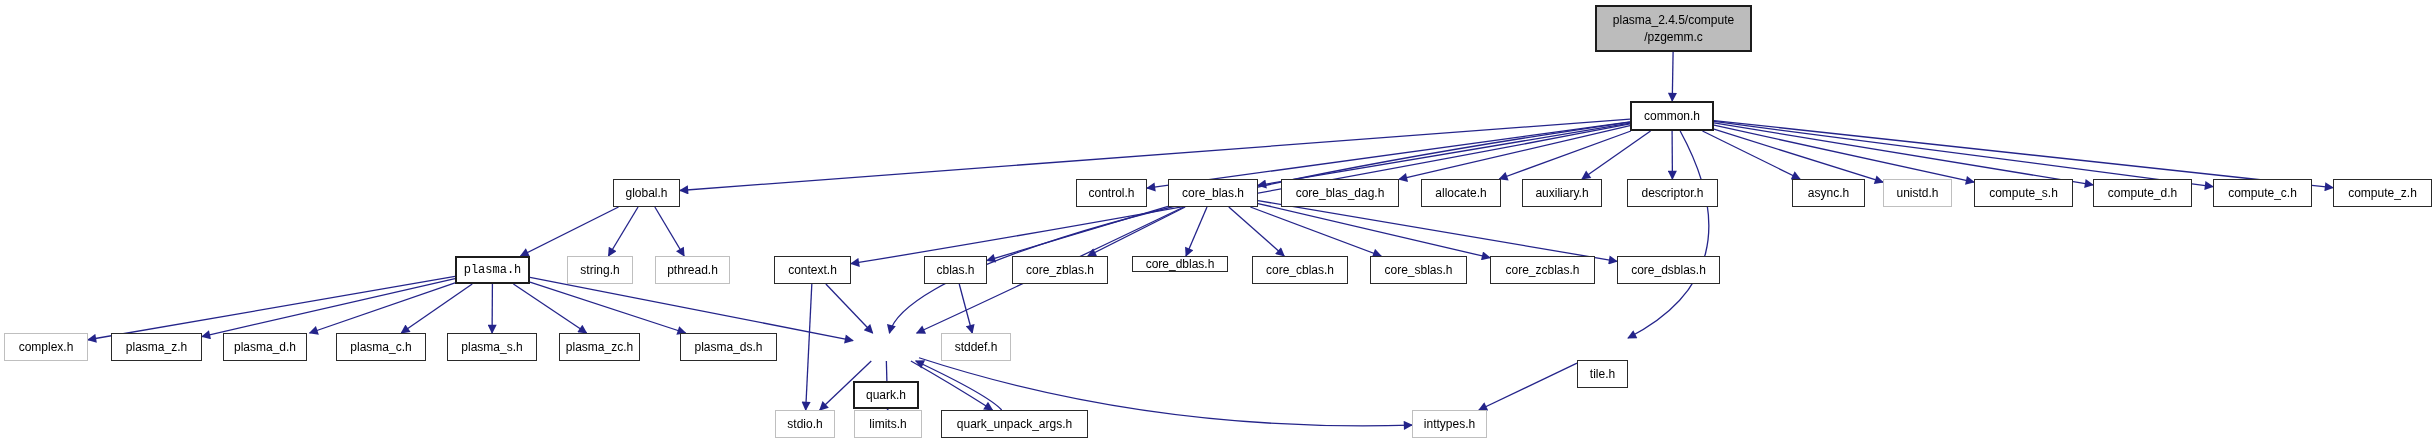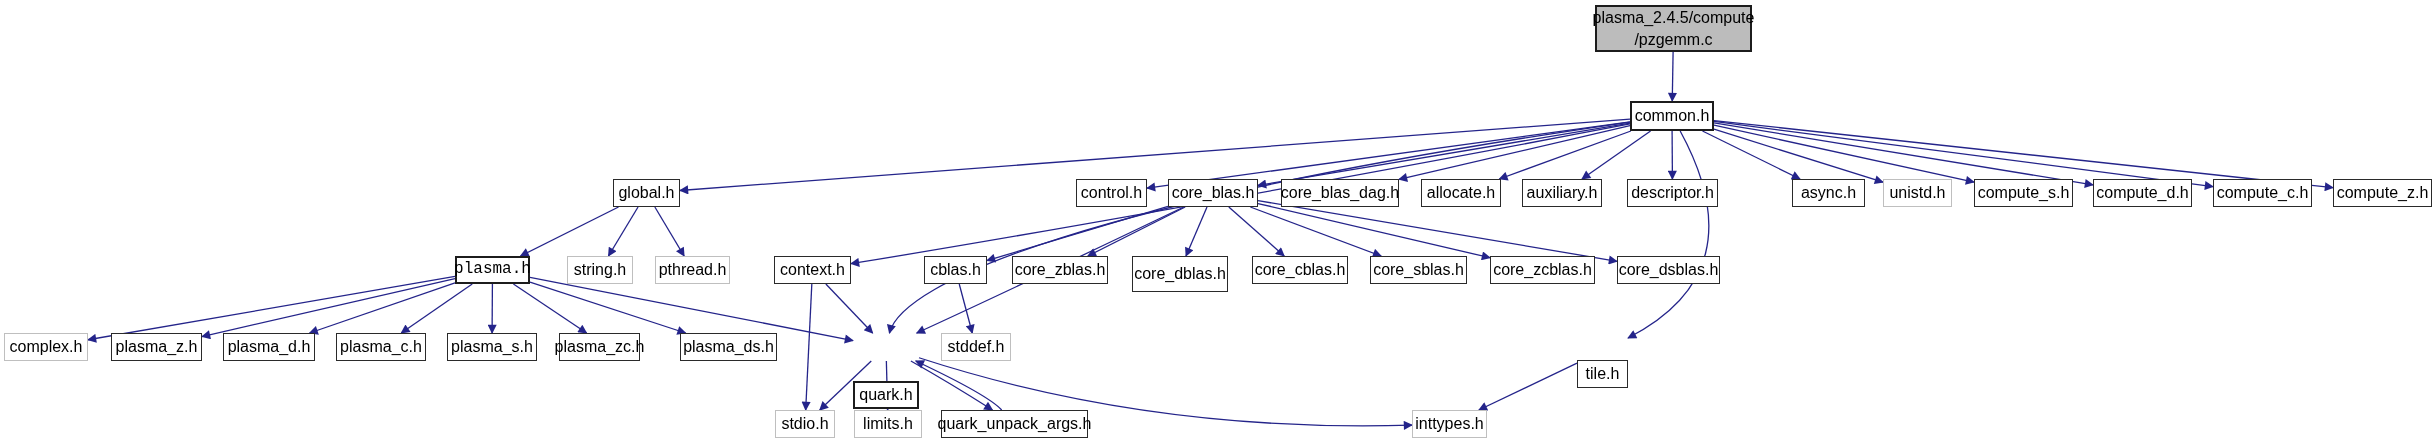--- a/index.html
+++ b/index.html
@@ -1,21 +1,21 @@
 <!DOCTYPE html>
 <html><head>
 <meta charset="utf-8">
 <style>
   html,body{margin:0;padding:0;background:#ffffff;}
   #stage{position:relative;width:2436px;height:445px;background:#ffffff;overflow:hidden;
          font-family:"Liberation Sans", sans-serif;}
   #edges{position:absolute;left:0;top:0;width:2436px;height:445px;}
   .node{position:absolute;display:flex;flex-direction:column;align-items:center;justify-content:center;
         box-sizing:border-box;background:#ffffff;border:1px solid #2a2a2a;color:#000000;
-        font-size:16px;line-height:1.35;white-space:nowrap;text-align:center;}
+        font-size:12px;line-height:1.35;white-space:nowrap;text-align:center;}
   .node.bold{border-width:2px;border-color:#1c1c1c;}
   .node.main{background:#bcbcbc;border:2px solid #1c1c1c;}
   .node.system{border-color:#bfbfbf;}
 </style>
 </head>
 <body>
 
 <div id="stage">
   <svg id="edges" xmlns="http://www.w3.org/2000/svg" width="2436" height="445" viewBox="0 0 2436 445">
       <defs>
@@ -86,28 +86,28 @@
     <div class="node internal" style="left: 1974px; top: 179px; width: 99px; height: 28px;">compute_s.h</div>
     <div class="node internal" style="left: 2093px; top: 179px; width: 99px; height: 28px;">compute_d.h</div>
     <div class="node internal" style="left: 2213px; top: 179px; width: 99px; height: 28px;">compute_c.h</div>
     <div class="node internal" style="left: 2333px; top: 179px; width: 99px; height: 28px;">compute_z.h</div>
     <div class="node internal bold" style="left: 455px; top: 256px; width: 75px; height: 28px; font-family: Liberation Mono, monospace;">plasma.h</div>
     <div class="node system" style="left: 567px; top: 256px; width: 66px; height: 28px;">string.h</div>
     <div class="node system" style="left: 655px; top: 256px; width: 75px; height: 28px;">pthread.h</div>
     <div class="node internal" style="left: 774px; top: 256px; width: 77px; height: 28px;">context.h</div>
     <div class="node internal" style="left: 924px; top: 256px; width: 63px; height: 28px;">cblas.h</div>
     <div class="node internal" style="left: 1012px; top: 256px; width: 96px; height: 28px;">core_zblas.h</div>
-    <div class="node internal" style="left: 1132px; top: 256px; width: 96px; height: 36px;">core_dblas.h</div>
+    <div class="node internal" style="left: 1132px; top: 256px; width: 96px; height: 16px;">core_dblas.h</div>
     <div class="node internal" style="left: 1252px; top: 256px; width: 96px; height: 28px;">core_cblas.h</div>
     <div class="node internal" style="left: 1370px; top: 256px; width: 97px; height: 28px;">core_sblas.h</div>
     <div class="node internal" style="left: 1490px; top: 256px; width: 105px; height: 28px;">core_zcblas.h</div>
     <div class="node internal" style="left: 1617px; top: 256px; width: 103px; height: 28px;">core_dsblas.h</div>
     <div class="node system" style="left: 4px; top: 333px; width: 84px; height: 28px;">complex.h</div>
     <div class="node internal" style="left: 111px; top: 333px; width: 91px; height: 28px;">plasma_z.h</div>
-    <div class="node internal" style="left: 223px; top: 333px; width: 92px; height: 28px;">plasma_d.h</div>
+    <div class="node internal" style="left: 223px; top: 333px; width: 84px; height: 28px;">plasma_d.h</div>
     <div class="node internal" style="left: 336px; top: 333px; width: 90px; height: 28px;">plasma_c.h</div>
     <div class="node internal" style="left: 447px; top: 333px; width: 90px; height: 28px;">plasma_s.h</div>
     <div class="node internal" style="left: 559px; top: 333px; width: 81px; height: 28px;">plasma_zc.h</div>
     <div class="node internal" style="left: 680px; top: 333px; width: 97px; height: 28px;">plasma_ds.h</div>
     <div class="node internal bold" style="left: 853px; top: 333px; width: 66px; height: 28px; margin-top: 48px;">quark.h</div>
     <div class="node system" style="left: 941px; top: 333px; width: 70px; height: 28px;">stddef.h</div>
     <div class="node internal" style="left: 1577px; top: 330px; width: 51px; height: 28px; margin-top: 30px;">tile.h</div>
     <div class="node system" style="left: 775px; top: 410px; width: 60px; height: 28px;">stdio.h</div>
     <div class="node system" style="left: 854px; top: 410px; width: 68px; height: 28px;">limits.h</div>
     <div class="node internal" style="left: 941px; top: 410px; width: 147px; height: 28px;">quark_unpack_args.h</div>

